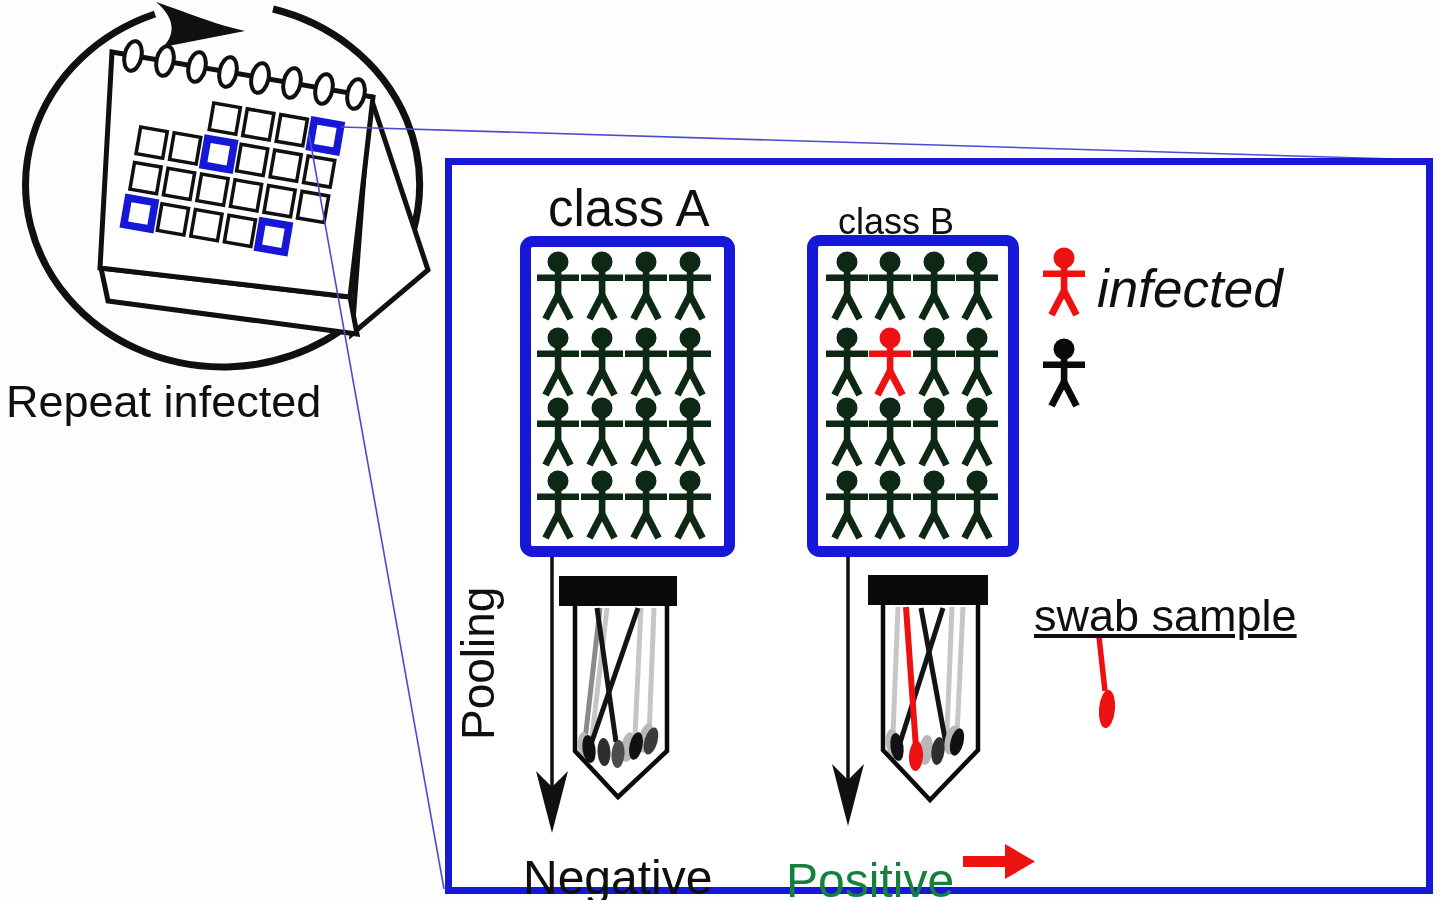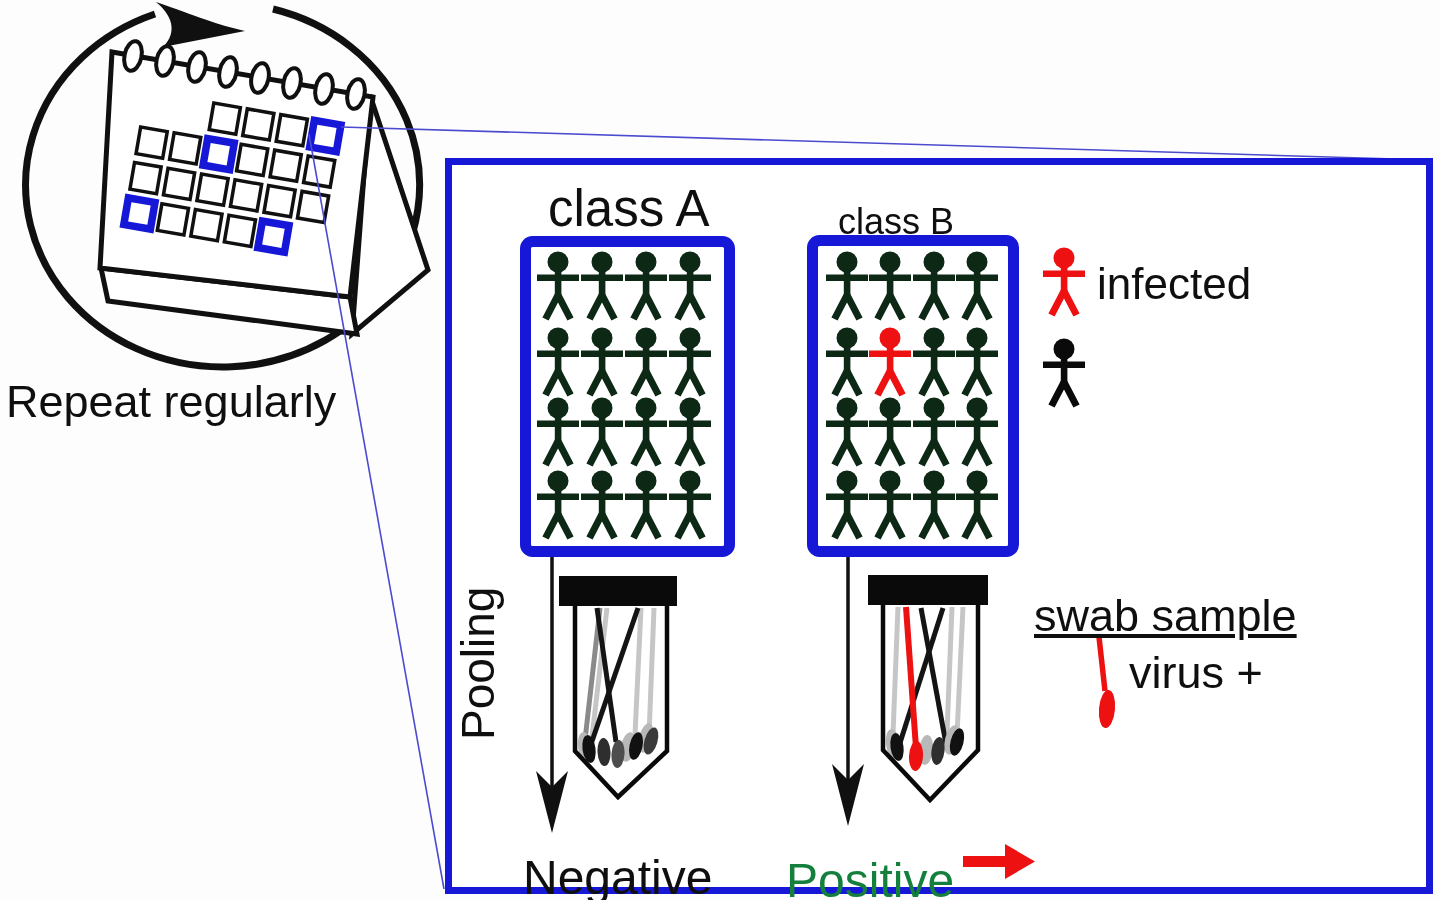--- a/index.html
+++ b/index.html
@@ -182,28 +182,27 @@
   <use href="#person" x="1042" y="338" color="#0a0a0a"></use>
 
   <g>
     <path d="M1099,637 L1105,691" stroke="#ee1111" stroke-width="5.5" fill="none"></path>
     <ellipse cx="1107" cy="709" rx="8" ry="19" fill="#ee1111" transform="rotate(5 1107 709)"></ellipse>
   </g>
 
   <path d="M963,856 h42 v-12 l30,17.5 l-30,17.5 v-12 h-42 z" fill="#ee1111"></path>
 </svg>
 
-<div class="lbl" style="left:6px;top:377px;">Repeat regularly</div>
+<div class="lbl" style="left:6px;top:377px;">Repeat infected</div>
 
 <div class="lbl" style="left:548px;top:181px;font-size:51px;">class A</div>
 <div class="lbl" style="left:838px;top:181px;font-size:36px;margin-top:21px;">class B</div>
 
-<div class="lbl" style="left:1097px;top:260px;font-size:44px;">infected</div>
+<div class="lbl" style="left:1097px;top:260px;font-size:53px;font-style:italic;">infected</div>
 
 <div class="lbl rot" style="left:392px;top:638px;width:172px;font-size:46px;">Pooling</div>
 
 <div class="lbl" style="left:1034px;top:591px;text-decoration:underline;">swab sample</div>
-<div class="lbl" style="left:1129px;top:648px;">virus +</div>
 
 <div class="lbl big" style="left:523px;top:832px;">Negative</div>
 <div class="lbl big red" style="left:786px;top:835px;">Positive</div>
 
 </div>
 
 </body></html>

